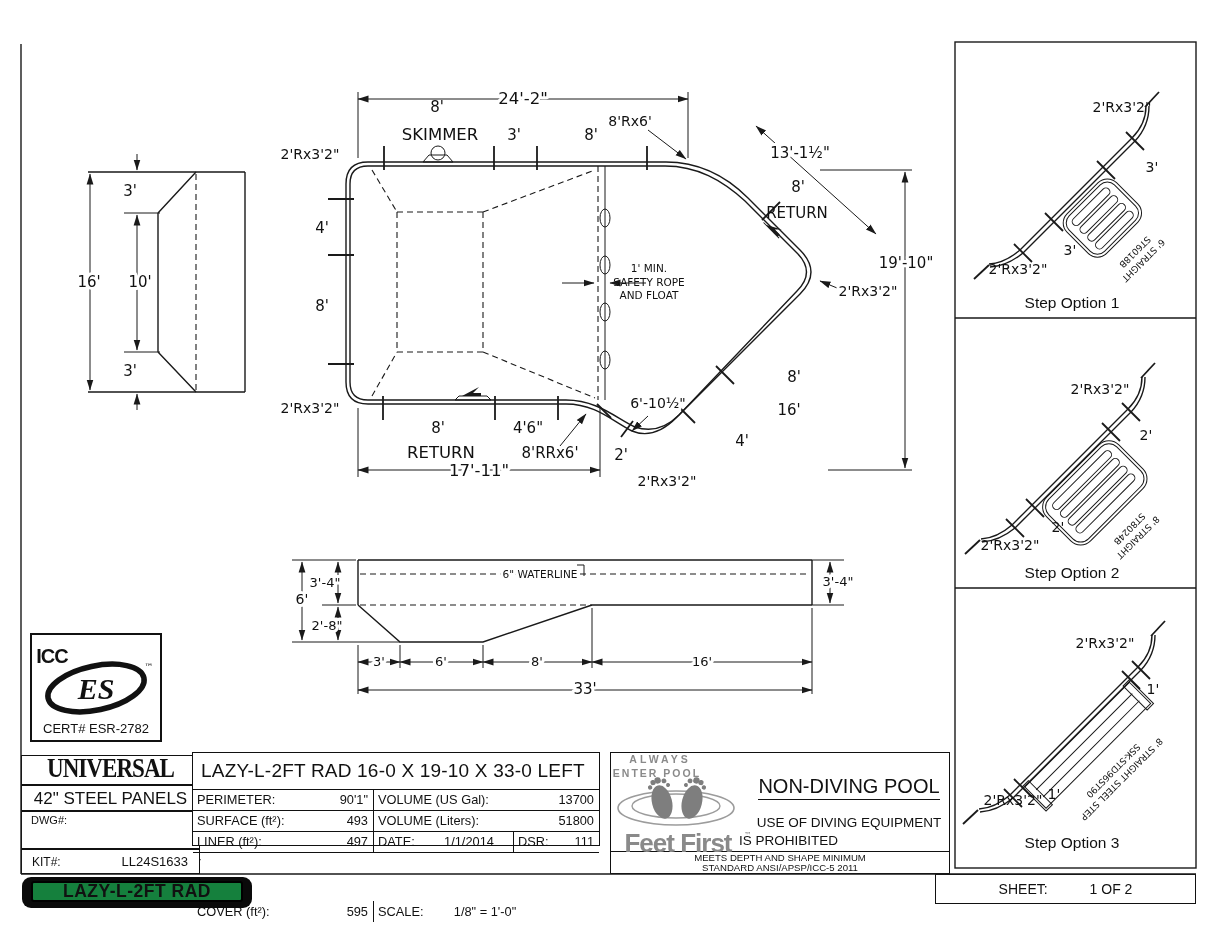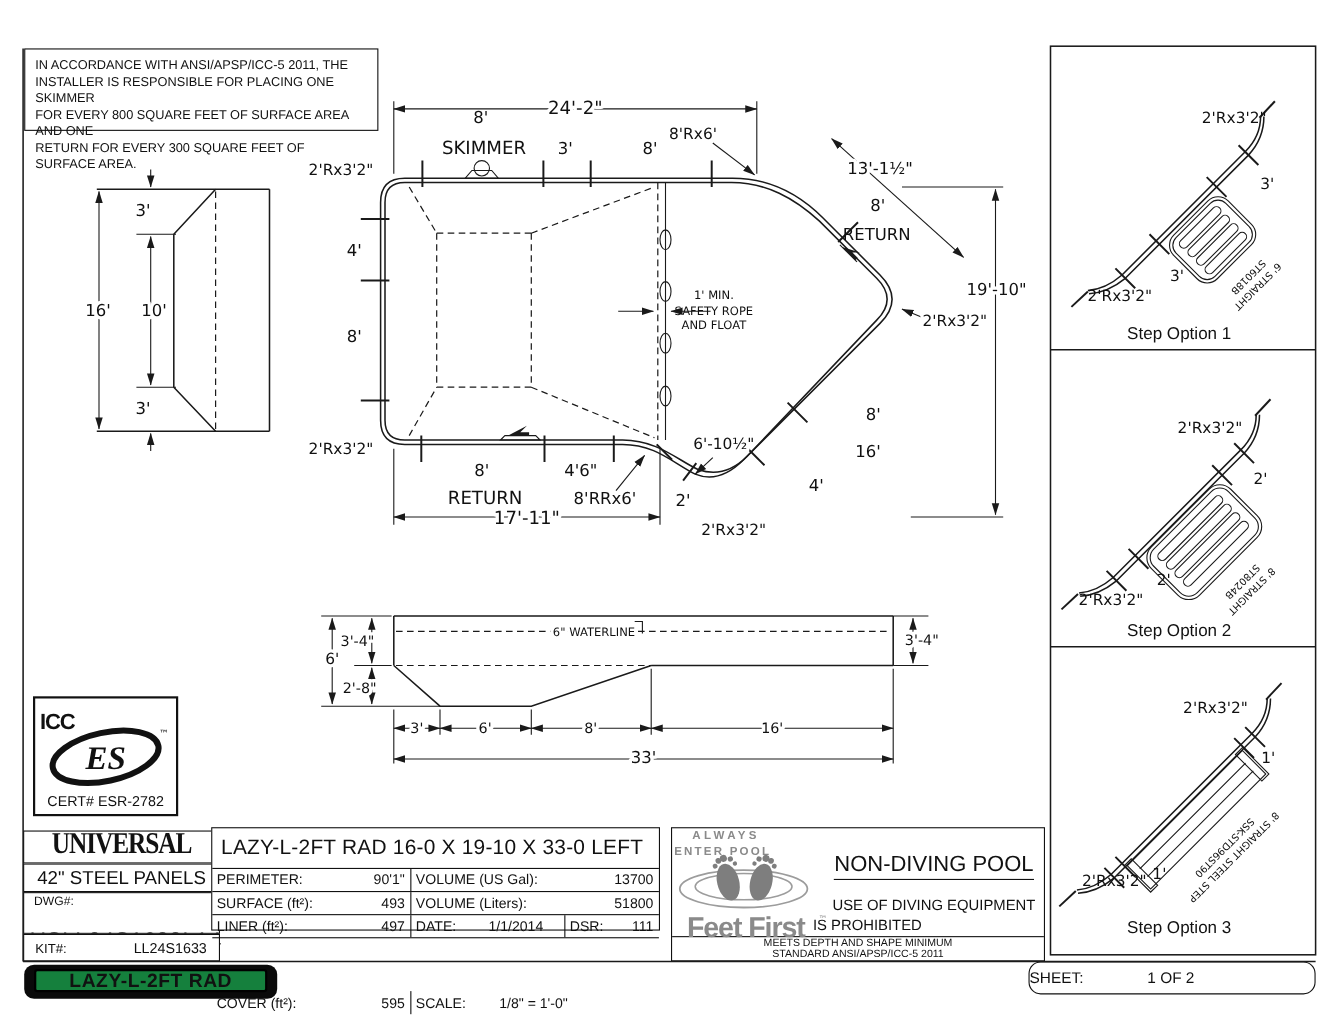--- a/index.html
+++ b/index.html
@@ -48,33 +48,27 @@
   .bl{border-left:1.6px solid #111;}
   .cc{justify-content:center;}
   .nd{left:610px;top:752px;width:340px;height:122px;}
   .nd-title{position:absolute;left:128px;top:22px;width:220px;text-align:center;font-size:20px;}
   .nd-title span{border-bottom:1.6px solid #111;padding-bottom:2px;}
   .nd-l1{position:absolute;left:128px;top:62px;width:220px;text-align:center;font-size:13.5px;}
   .nd-l2{position:absolute;left:128px;top:80px;width:220px;text-align:left;font-size:13.5px;}
   .meets{position:absolute;left:0;right:0;bottom:0;height:20px;border-top:1.5px solid #111;
          text-align:center;font-size:9.6px;line-height:10.2px;padding-top:1px;}
   .sheetbox{left:935px;top:874px;width:261px;height:30px;display:flex;align-items:center;
-            gap:58px;font-size:14px;border-radius:11px;}
+            justify-content:center;gap:42px;font-size:14px;}
 </style>
 </head>
 <body>
 
 <div class="sheet">
 
-  <div class="box disclaimer">
-    <div>IN ACCORDANCE WITH ANSI/APSP/ICC-5 2011, THE</div>
-    <div>INSTALLER IS RESPONSIBLE FOR PLACING ONE SKIMMER</div>
-    <div>FOR EVERY 800 SQUARE FEET OF SURFACE AREA AND ONE</div>
-    <div>RETURN FOR EVERY 300 SQUARE FEET OF SURFACE AREA.</div>
-  </div>
 
   <div class="box iccbox"></div>
 
   <div class="box tb1"><span>UNIVERSAL STEEL</span></div>
   <div class="box tb2">42"  STEEL PANELS</div>
   <div class="box tb3">
     <span class="lab">DWG#:</span>
     <span class="val">USLL24S1633L14</span>
   </div>
   <div class="box tb4">

